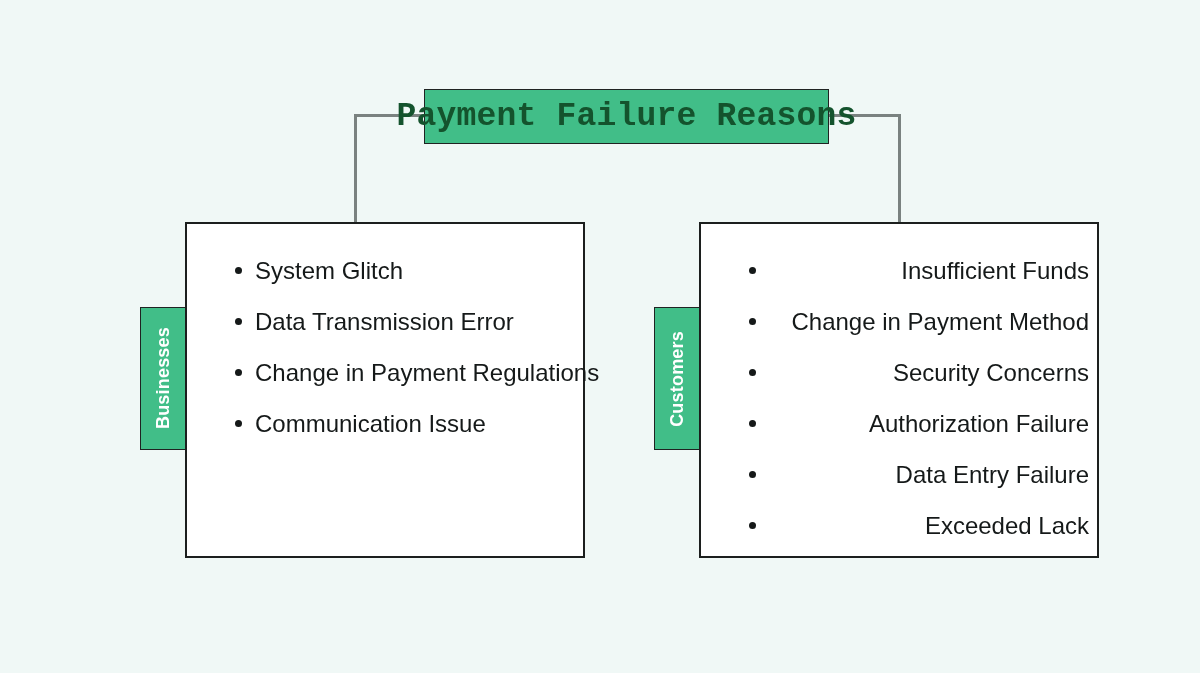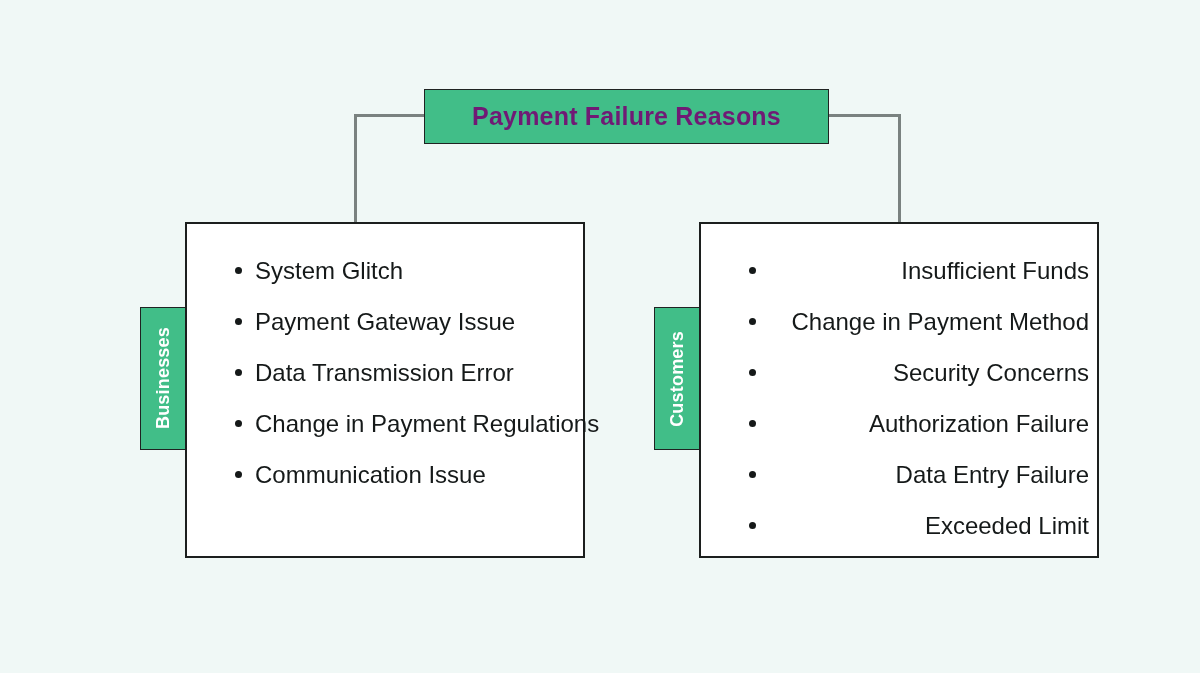--- a/index.html
+++ b/index.html
@@ -42,25 +42,26 @@
     width: 405px;
     height: 55px;
     background: #41be88;
     border: 1.5px solid #1f2322;
     box-sizing: border-box;
     display: flex;
     align-items: center;
     justify-content: center;
   }
   #title-text {
-    color: #701a75;
-    font-size: 25px;
+    color: #14532d;
+    font-size: 33px;
     font-weight: bold;
     letter-spacing: 0.2px;
     white-space: nowrap;
+    font-family: Liberation Mono, monospace;
   }
 
   
   .panel {
     position: absolute;
     top: 222px;
     height: 336px;
     background: #ffffff;
     border: 2px solid #1c1f1e;
     box-sizing: border-box;
@@ -143,24 +144,20 @@
   </div>
 
   <div class="panel" id="panel-businesses">
     <ul class="panel-list">
       <li class="panel-item">
         <span class="bullet"></span>
         <span>System Glitch</span>
       </li>
       <li class="panel-item">
         <span class="bullet"></span>
-        <span>Payment Gateway Issue</span>
-      </li>
-      <li class="panel-item">
-        <span class="bullet"></span>
         <span>Data Transmission Error</span>
       </li>
       <li class="panel-item">
         <span class="bullet"></span>
         <span>Change in Payment Regulations</span>
       </li>
       <li class="panel-item">
         <span class="bullet"></span>
         <span>Communication Issue</span>
       </li>
@@ -188,18 +185,18 @@
       <li class="panel-item">
         <span class="bullet"></span>
         <span>Authorization Failure</span>
       </li>
       <li class="panel-item">
         <span class="bullet"></span>
         <span>Data Entry Failure</span>
       </li>
       <li class="panel-item">
         <span class="bullet"></span>
-        <span>Exceeded Limit</span>
+        <span>Exceeded Lack</span>
       </li>
     </ul>
   </div>
 
 </div>
 
 </body></html>

